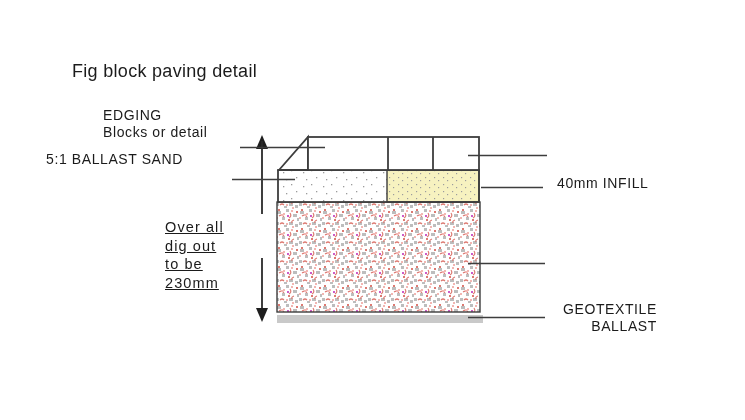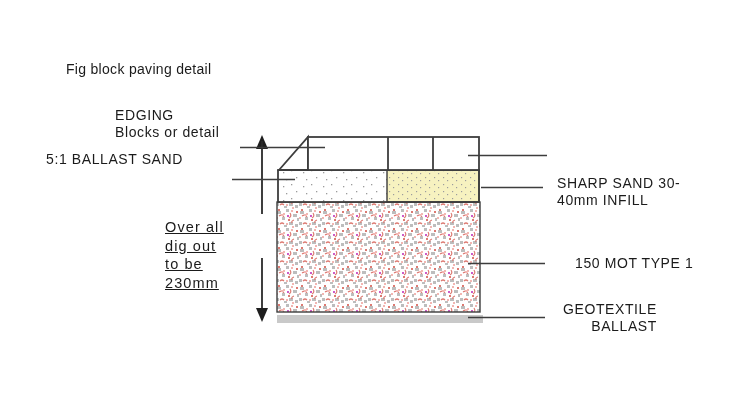--- a/index.html
+++ b/index.html
@@ -19,22 +19,22 @@
   .screed-fill { fill:var(--screed-yellow,#f7f2c0); }
   .membrane-fill { fill:var(--membrane-gray,#c9c9c9); }
   .sand-dot { fill:var(--sand-dot,#9c9c9c); }
   .mot-gray { fill:var(--mot-gray,#bdbdbd); }
   .mot-red-sq { fill:var(--mot-red,#dd7a72); }
   .mot-red-st { stroke:var(--mot-red,#dd7a72); stroke-width:1.2; fill:none; }
   .mot-pink { fill:var(--mot-pink,#f2b6b2); }
   .mot-magenta { fill:var(--mot-magenta,#cc5cc8); }
 
   .label { position:absolute; font-size:14px; letter-spacing:0.6px; line-height:17px; white-space:nowrap; }
-  .page-title { position:absolute; left:66px; top:61px; font-size:14px; letter-spacing:0.3px; }
-  .lbl-edging   { left:103px; top:107px;margin-left:12px; }
+  .page-title { position:absolute; left:72px; top:61px; font-size:18px; letter-spacing:0.3px; }
+  .lbl-edging   { left:103px; top:107px; }
   .lbl-ballast  { left:46px;  top:151px; }
   .lbl-digout   { left:165px; top:218px; line-height:18.5px; font-size:14.5px; letter-spacing:1.1px;text-decoration:underline; }
   .lbl-block-infill { left:557px; top:142px; }
   .lbl-sharp-sand   { left:557px; top:175px; }
   .lbl-mot          { left:575px; top:255px; }
   .lbl-geotextile   { left:563px; top:301px;text-align:right; }
 </style>
 </head>
 <body>
 
@@ -138,24 +138,22 @@
 
   <div class="label lbl-digout">
     <div>Over all</div>
     <div>dig out</div>
     <div>to be</div>
     <div>230mm</div>
   </div>
 
 
   <div class="label lbl-sharp-sand">
-    <div>SHARP SAND 30-</div>
     <div>40mm INFILL</div>
   </div>
 
-  <div class="label lbl-mot">150 MOT TYPE 1</div>
 
   <div class="label lbl-geotextile">
     <div>GEOTEXTILE</div>
     <div>BALLAST</div>
   </div>
 
 </div>
 
 </body></html>

